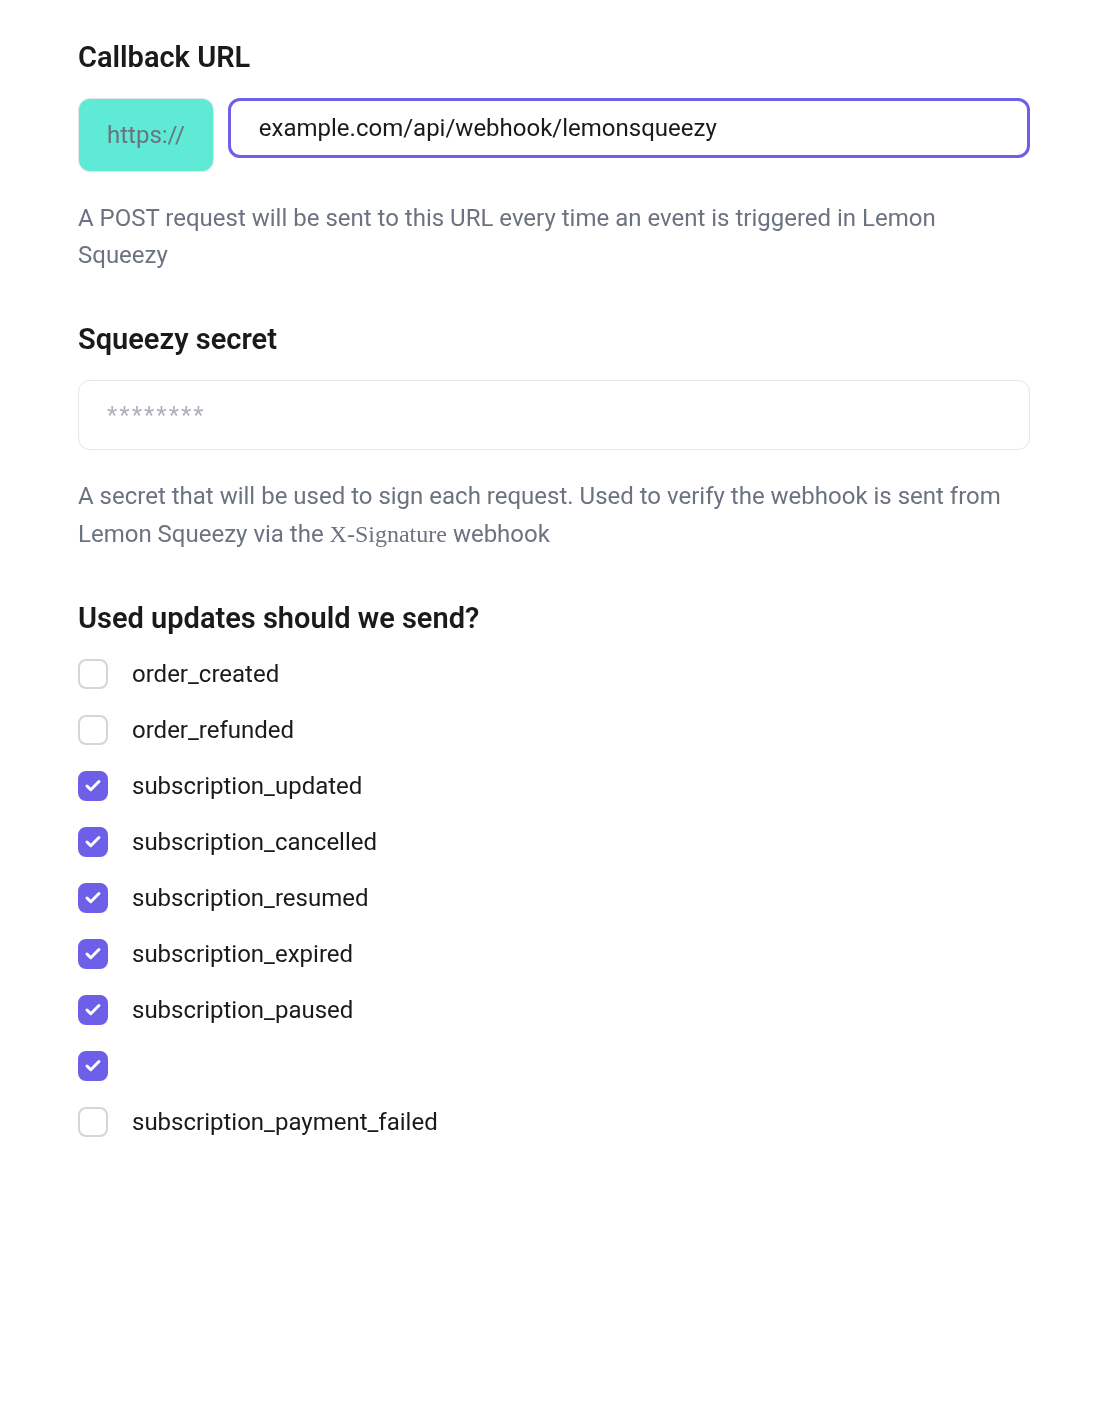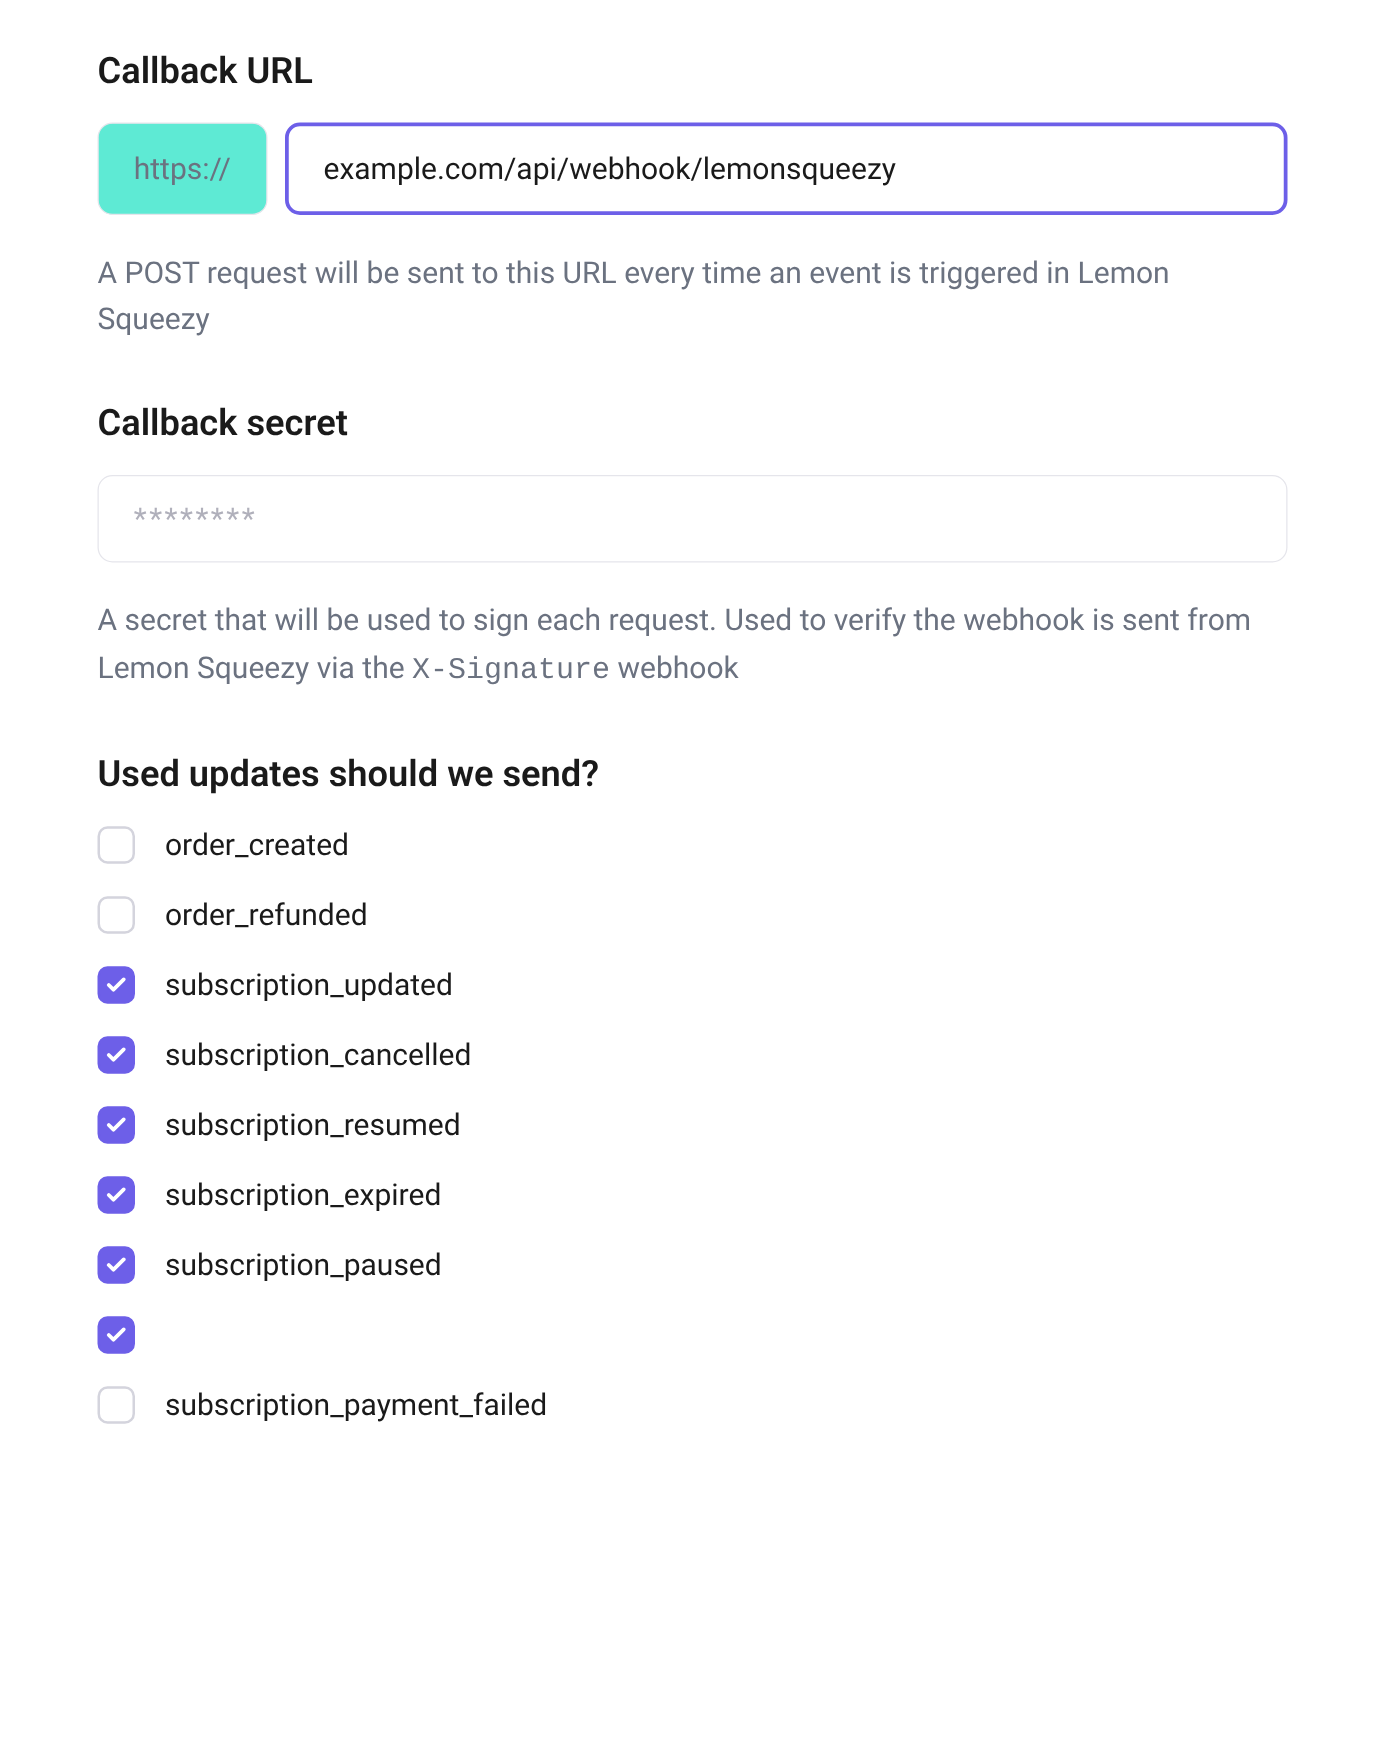--- a/index.html
+++ b/index.html
@@ -36,37 +36,37 @@
       height: 74px;
       border: 1px solid #e5e5eb;
       border-radius: 12px;
       margin-right: 14px;
       color: #6b7280;
       font-size: 24px;
       background: #5eead4;
     }
     .url-input {
       flex: 1;
-      height: 74px;
+      height: 60px;
       padding: 0 28px;
       border: 3px solid #6d5fe8;
       border-radius: 12px;
       font-size: 24px;
       color: #1a1a1a;
       outline: none;
       background: #ffffff;
       font-family: inherit;
     }
     .help-text {
       font-size: 24px;
       color: #6b7280;
       line-height: 1.55;
     }
     .help-text code {
-      font-family: Liberation Mono, monospace;
+      font-family: Liberation Serif, serif;
       color: #6b7280;
     }
     .secret-input {
       width: 100%;
       height: 70px;
       padding: 0 28px;
       border: 1px solid #e5e5eb;
       border-radius: 12px;
       font-size: 24px;
       color: #1a1a1a;
@@ -123,21 +123,21 @@
 <div class="section">
   <label class="field-label">Callback URL</label>
   <div class="url-input-group">
     <div class="url-prefix">https://</div>
     <input type="text" class="url-input" value="example.com/api/webhook/lemonsqueezy" style="">
   </div>
   <p class="help-text">A POST request will be sent to this URL every time an event is triggered in Lemon Squeezy</p>
 </div>
 
 <div class="section">
-  <label class="field-label">Callback secret</label>
+  <label class="field-label">Squeezy secret</label>
   <input type="password" class="secret-input" placeholder="********" style="">
   <p class="help-text">
     <span>A secret that will be used to sign each request. Used to verify the webhook is sent from Lemon Squeezy via the </span><code>X-Signature</code><span> webhook</span>
   </p>
 </div>
 
 <div class="section">
   <label class="field-label">Used updates should we send?</label>
   <div class="checkbox-list" id="checkbox-list">
       <div class="checkbox-item">

